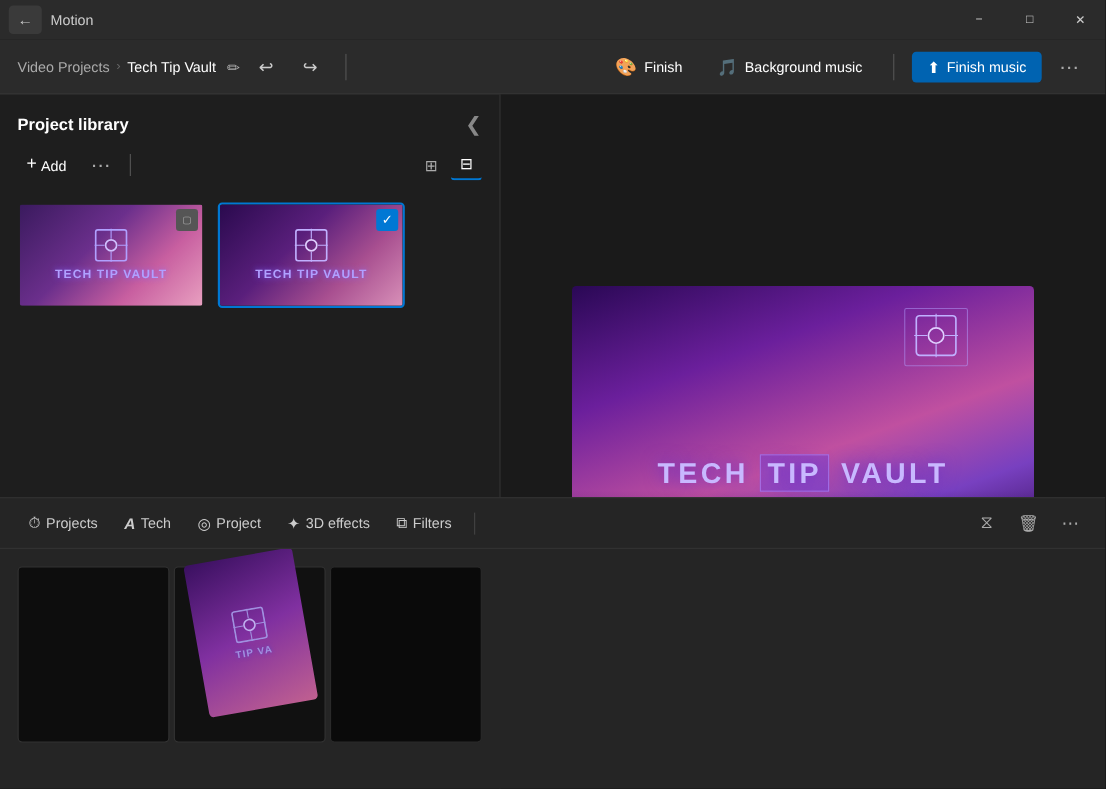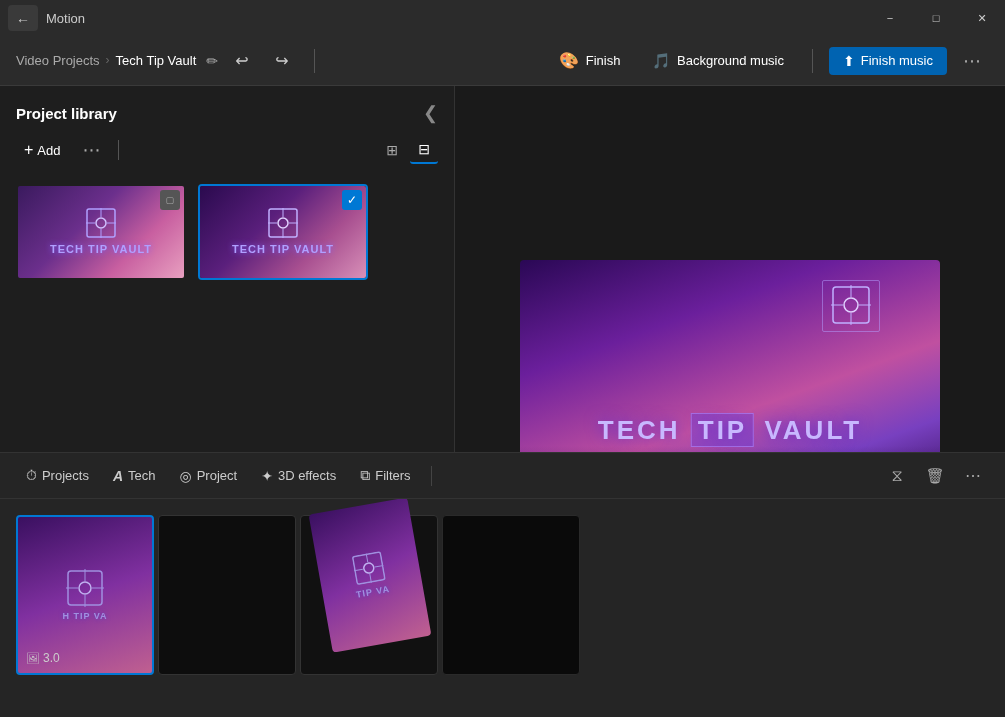--- a/index.html
+++ b/index.html
@@ -561,39 +561,20 @@
           <span style="font-size:15px;">🗑</span>
         </div>
         <div class="tl-icon-btn">
           <span style="font-size:16px;">⋯</span>
         </div>
       </div>
     </div>
 
     <div class="timeline-clips">
 
-      <div class="clip-item active clip-1">
-        <div style="display:flex;align-items:center;justify-content:center;height:100%;">
-          <div class="clip-logo-inner">
-            <svg width="38" height="38" viewBox="0 0 38 38">
-              <rect x="2" y="2" width="34" height="34" rx="3" fill="none" stroke="#a090e0" stroke-width="1.5"></rect>
-              <circle cx="19" cy="19" r="6" fill="none" stroke="#c0b0f0" stroke-width="1.5"></circle>
-              <line x1="0" y1="19" x2="12" y2="19" stroke="#a090e0" stroke-width="1"></line>
-              <line x1="26" y1="19" x2="38" y2="19" stroke="#a090e0" stroke-width="1"></line>
-              <line x1="19" y1="0" x2="19" y2="12" stroke="#a090e0" stroke-width="1"></line>
-              <line x1="19" y1="26" x2="19" y2="38" stroke="#a090e0" stroke-width="1"></line>
-            </svg>
-            <div class="clip-title-text">H TIP VA</div>
-          </div>
-        </div>
-        <div class="clip-badge">
-          <span class="clip-badge-icon">🖼</span>
-          <span>3.0</span>
-        </div>
-      </div>
 
       <div class="clip-item clip-2" style="background:#0d0d0d;border:1px solid #333;">
       </div>
 
       <div class="clip-3-container">
         <div class="clip-3-back" style="border:1px solid #333;"></div>
         <div class="clip-3-front">
           <div class="clip-logo-inner">
             <svg width="30" height="30" viewBox="0 0 30 30">
               <rect x="1" y="1" width="28" height="28" rx="2" fill="none" stroke="#a090e0" stroke-width="1.5"></rect>

